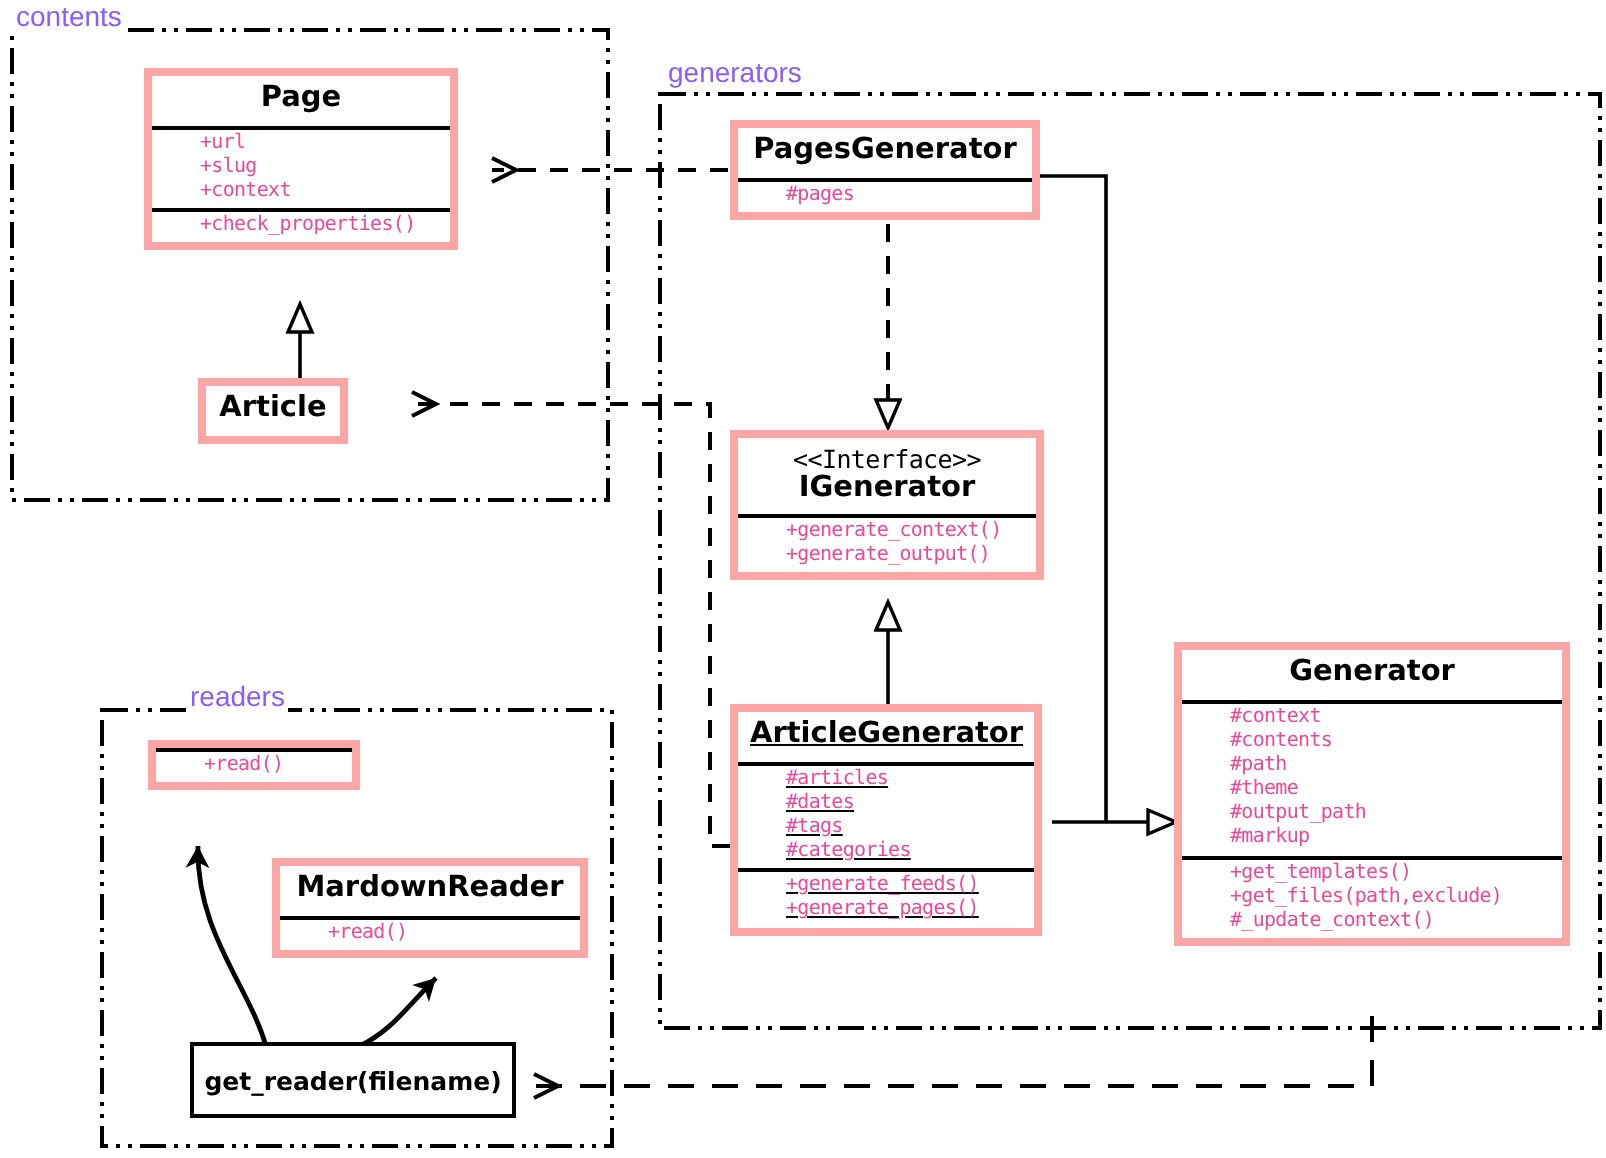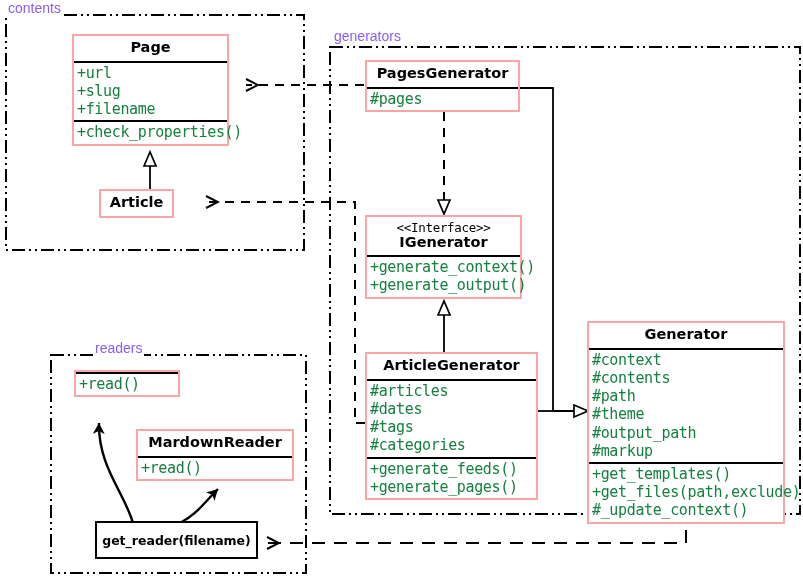--- a/index.html
+++ b/index.html
@@ -22,21 +22,21 @@
     left: 0;
     top: 0;
     width: 803px;
     height: 579px;
     pointer-events: none;
   }
   
   .uml-box {
     position: absolute;
     background: #ffffff;
-    border: 2px solid #fca5a5;
+    border: 4px solid #fca5a5;
     box-sizing: border-box;
     z-index: 5;
   }
   .uml-title {
     text-align: center;
     font-weight: bold;
     font-size: 14.5px;
     font-family: "DejaVu Sans", sans-serif;
     color: #000000;
     padding: 4px 6px 5px 6px;
@@ -49,25 +49,26 @@
     font-size: 12.5px;
     font-family: "DejaVu Sans Mono", monospace;
     letter-spacing: -0.3px;
   }
   .uml-compartment {
     border-top: 2px solid #000000;
     padding: 1px 3px 2px 3px;
   }
   .uml-member {
     font-family: "DejaVu Sans Mono", monospace;
-    font-size: 15px;
-    color: #15803d;
+    font-size: 10px;
+    color: #ec4899;
     line-height: 1.215;
     white-space: nowrap;
     letter-spacing: -0.35px;
+    margin-left: 21px;
   }
   .plain-box {
     position: absolute;
     background: #ffffff;
     border: 2px solid #000000;
     box-sizing: border-box;
     z-index: 5;
     display: flex;
     align-items: center;
     justify-content: center;
@@ -163,21 +164,21 @@
 
   <div class="pkg-label" style="left:332px; top:28px;">generators</div>
 
   <div class="pkg-label" style="left:52px; top:340px;margin-left:41px;">readers</div>
 
   <div class="uml-box" style="left:72px; top:34px; width:157px;">
     <div class="uml-title">Page</div>
     <div class="uml-compartment">
       <div class="uml-member">+url</div>
       <div class="uml-member">+slug</div>
-      <div class="uml-member">+filename</div>
+      <div class="uml-member">+context</div>
     </div>
     <div class="uml-compartment">
       <div class="uml-member">+check_properties()</div>
     </div>
   </div>
 
   <div class="uml-box" style="left:99px; top:189px; width:75px;">
     <div class="uml-title">Article</div>
   </div>
 
@@ -192,21 +193,21 @@
     <div class="uml-title">
       <span class="uml-stereotype">&lt;&lt;Interface&gt;&gt;</span>
       <span>IGenerator</span>
     </div>
     <div class="uml-compartment">
       <div class="uml-member">+generate_context()</div>
       <div class="uml-member">+generate_output()</div>
     </div>
   </div>
 
-  <div class="uml-box" style="left:365px; top:352px; width:173px;">
+  <div class="uml-box" style="left:365px; top:352px; width:156px;text-decoration:underline;">
     <div class="uml-title">ArticleGenerator</div>
     <div class="uml-compartment">
       <div class="uml-member">#articles</div>
       <div class="uml-member">#dates</div>
       <div class="uml-member">#tags</div>
       <div class="uml-member">#categories</div>
     </div>
     <div class="uml-compartment">
       <div class="uml-member">+generate_feeds()</div>
       <div class="uml-member">+generate_pages()</div>

